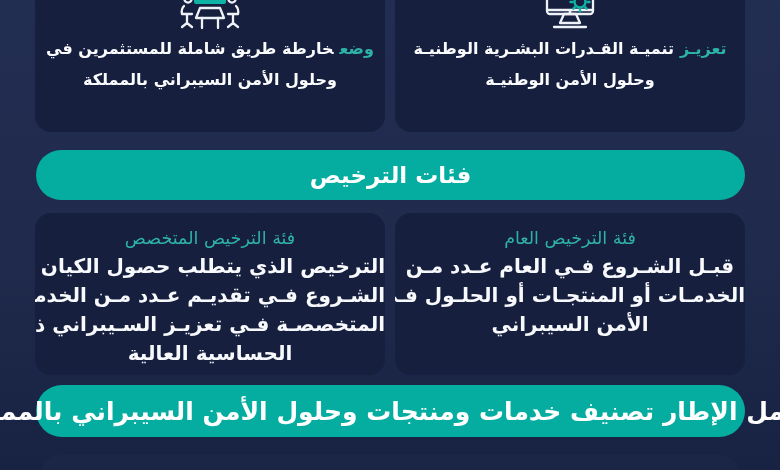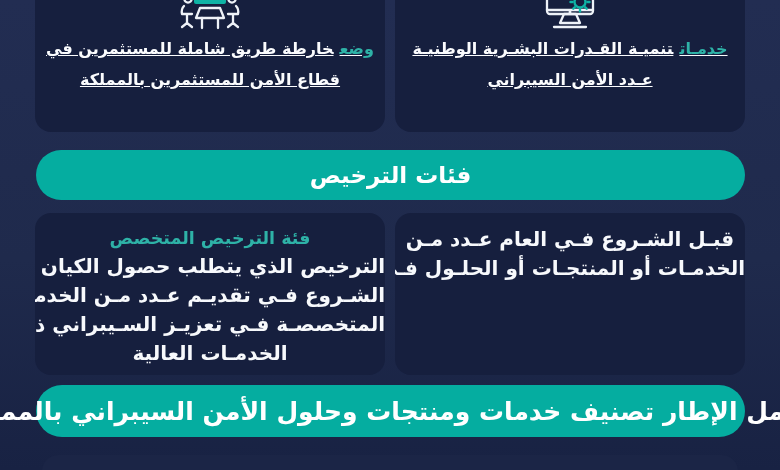--- a/index.html
+++ b/index.html
@@ -20,27 +20,26 @@
   .card{
     flex:1 1 0;background:#161f3e;border-radius:16px;
     overflow:hidden;text-align:center;
   }
   .icon-slot{display:flex;justify-content:center;}
   .icon-slot svg{margin-top:28px;}
   .top-text{margin-top:3px;}
   .line{
     margin:0;color:#fbfcfe;font-weight:bold;font-size:16px;line-height:31px;
     white-space:nowrap;
-    text-decoration:underline;
   }
   .hl{color:#2eb2a7;margin-inline-end:6px;}
   
   .mid-card{padding-top:12px;}
   .card-title{
-    margin:0;color:#2eb2a7;font-weight:bold;font-size:17.5px;line-height:27px;
+    margin:0;color:#2eb2a7;font-weight:normal;font-size:17.5px;line-height:27px;
     white-space:nowrap;
   }
   .body-line{
     margin:0;color:#f7f9fc;font-weight:bold;font-size:20px;line-height:29px;
     white-space:nowrap;
   }
   
   .banner{
     position:absolute;right:35px;left:36px;background:#05ada0;
     display:flex;align-items:center;justify-content:center;
@@ -72,61 +71,63 @@
           <rect class="ic" x="9" y="2" width="46" height="46" rx="3"></rect>
           <path class="ic" d="M9,44 H55"></path>
           <circle cx="32" cy="46" r="1.5" fill="#eef2f8" stroke="none"></circle>
           <circle class="ic-teal" cx="42" cy="36" r="5.5"></circle>
           <path class="ic-teal" d="M42,28.5 V26.5 M42,43.5 V45.5 M34.5,36 H32.5 M49.5,36 H51.5 M36.7,30.7 L35.3,29.3 M47.3,41.3 L48.7,42.7 M47.3,30.7 L48.7,29.3 M36.7,41.3 L35.3,42.7"></path>
           <path class="ic" d="M26,48 L38,48 L42,57 L22,57 Z"></path>
           <path class="ic" d="M16,61 H48"></path>
         </svg>
       </div>
       <div class="top-text">
-        <p class="line"><span class="hl">خدمـات</span><span>تنميـة القـدرات البشـرية الوطنيـة</span></p>
-        <p class="line">عـدد الأمن السيبراني</p>
+        <p class="line"><span class="hl">تعزيـز</span><span>تنميـة القـدرات البشـرية الوطنيـة</span></p>
+        <p class="line">وحلول الأمن الوطنيـة</p>
       </div>
     </section>
 
     <section class="card">
       <div class="icon-slot">
         <svg width="72" height="64" viewBox="0 0 72 64">
           <rect class="fill-teal" x="20" y="28" width="32" height="10" rx="2"></rect>
           <path class="ic" d="M26,42 H46 L50,52 H22 Z"></path>
           <path class="ic" d="M28,52 V62 M44,52 V62"></path>
           <circle class="ic" cx="14" cy="33" r="3.6"></circle>
           <path class="ic" d="M10,40 q-3,3 -2,8 M8,48 H18 M13,48 V57 M8,61 L13,57 M18,61 L13,57"></path>
           <circle class="ic" cx="58" cy="33" r="3.6"></circle>
           <path class="ic" d="M62,40 q3,3 2,8 M54,48 H64 M59,48 V57 M54,61 L59,57 M64,61 L59,57"></path>
         </svg>
       </div>
       <div class="top-text">
         <p class="line"><span class="hl">وضع</span><span>خارطة طريق شاملة للمستثمرين في</span></p>
-        <p class="line">قطاع الأمن للمستثمرين بالمملكة</p>
+        <p class="line">وحلول الأمن السيبراني بالمملكة</p>
       </div>
     </section>
   </div>
 
   <div class="banner banner-1">
     <span>فئات الترخيص</span>
   </div>
 
   <div class="row mid-row">
 
     <section class="card mid-card">
+      <h3 class="card-title">فئة الترخيص العام</h3>
       <p class="body-line">قبـل الشـروع فـي العام عـدد مـن</p>
       <p class="body-line">الخدمـات أو المنتجـات أو الحلـول فـي</p>
+      <p class="body-line">الأمن السيبراني</p>
     </section>
 
     <section class="card mid-card">
       <h3 class="card-title">فئة الترخيص المتخصص</h3>
       <p class="body-line">الترخيص الذي يتطلب حصول الكيان عليه قبل</p>
       <p class="body-line">الشـروع فـي تقديـم عـدد مـن الخدمـات</p>
       <p class="body-line">المتخصصـة فـي تعزيـز السـيبراني ذات</p>
-      <p class="body-line">الخدمـات العالية</p>
+      <p class="body-line">الحساسية العالية</p>
     </section>
   </div>
 
   <div class="banner banner-2">
     <span>يشمل الإطار تصنيف خدمات ومنتجات وحلول الأمن السيبراني بالمملكة</span>
   </div>
 
   <div class="bottom-card"></div>
 
 </div>

